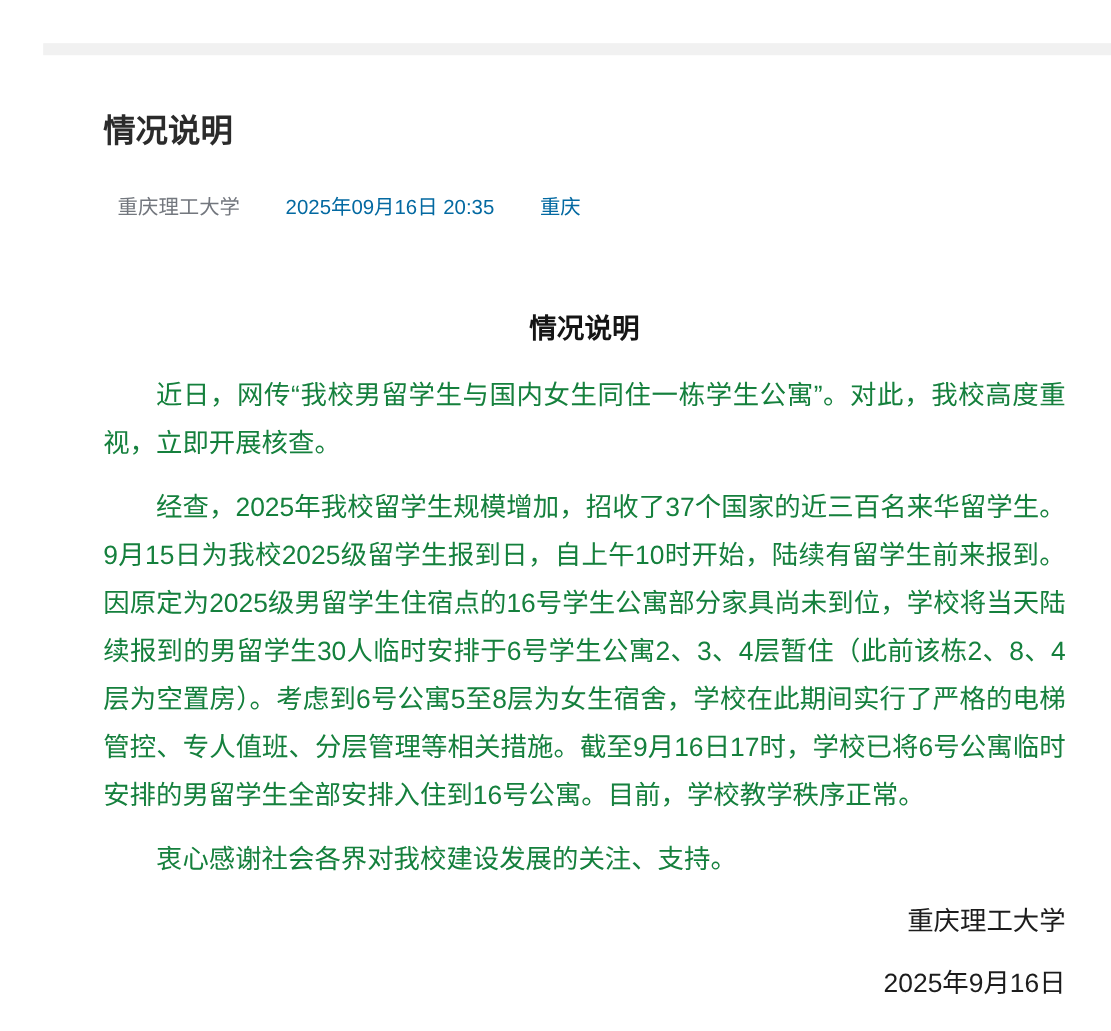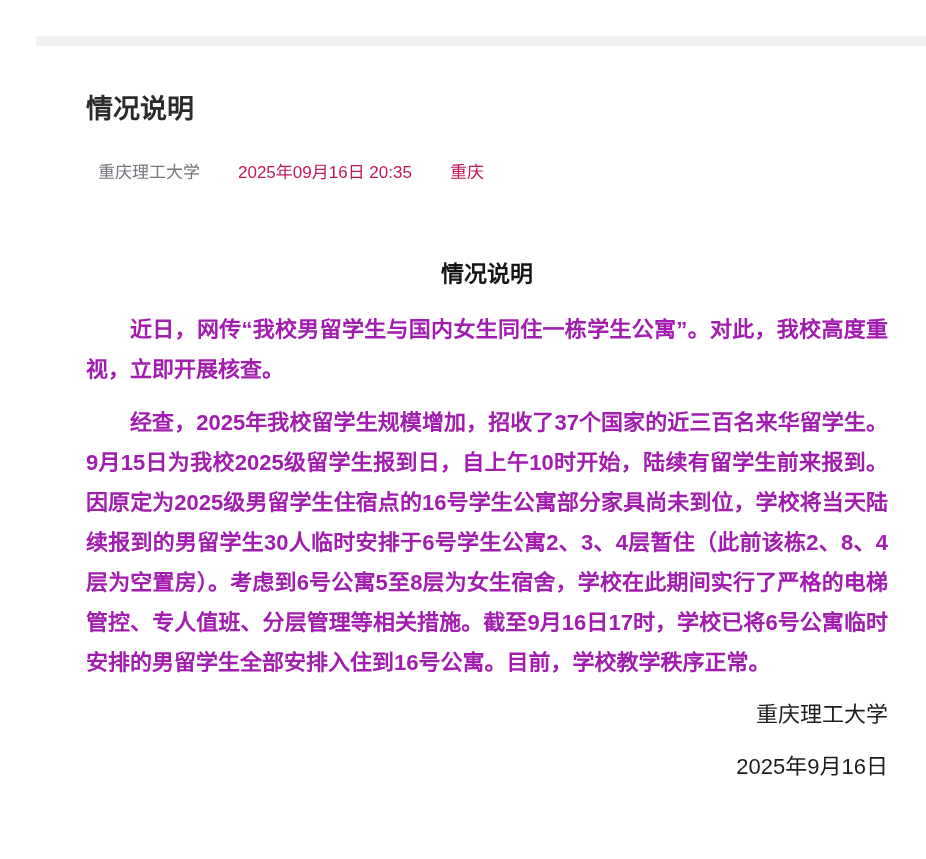--- a/index.html
+++ b/index.html
@@ -30,42 +30,41 @@
     line-height: 1.3;
     display: flex;
     align-items: baseline;
     gap: 14px;
   }
   .byline .source {
     color: #73777e;
     cursor: pointer;
   }
   .byline .meta {
-    color: #be185d;
+    color: #0369a1;
   }
   .article {
     padding: 0 38px;
     color: #1c1c1c;
   }
   .article-title {
     margin-top: 58px;
     font-size: 23px;
     font-weight: 700;
     text-align: center;
     line-height: 40px;
     color: #151515;
   }
   .article p.body-para {
     margin-top: 13px;
     font-size: 22px;
     line-height: 40px;
     text-indent: 2em;
     text-align: justify;
-    color: #a21caf;
-    font-weight: bold;
+    color: #15803d;
   }
   .article p.body-para:first-of-type {
     margin-top: 16px;
   }
   .sign-block {
     padding: 0 38px;
   }
   .sign-line {
     margin-top: 12px;
     font-size: 22px;
@@ -85,18 +84,19 @@
     <span class="source">重庆理工大学</span>
     <span class="meta">2025年09月16日 20:35</span>
     <span class="meta">重庆</span>
   </div>
 </header>
 
 <main class="article">
   <h2 class="article-title">情况说明</h2>
   <p class="body-para">近日，网传“我校男留学生与国内女生同住一栋学生公寓”。对此，我校高度重视，立即开展核查。</p>
   <p class="body-para">经查，2025年我校留学生规模增加，招收了37个国家的近三百名来华留学生。9月15日为我校2025级留学生报到日，自上午10时开始，陆续有留学生前来报到。因原定为2025级男留学生住宿点的16号学生公寓部分家具尚未到位，学校将当天陆续报到的男留学生30人临时安排于6号学生公寓2、3、4层暂住（此前该栋2、8、4层为空置房）。考虑到6号公寓5至8层为女生宿舍，学校在此期间实行了严格的电梯管控、专人值班、分层管理等相关措施。截至9月16日17时，学校已将6号公寓临时安排的男留学生全部安排入住到16号公寓。目前，学校教学秩序正常。</p>
+  <p class="body-para">衷心感谢社会各界对我校建设发展的关注、支持。</p>
 </main>
 
 <div class="sign-block">
   <p class="sign-line">重庆理工大学</p>
   <p class="sign-line">2025年9月16日</p>
 </div>
 
 </body></html>

